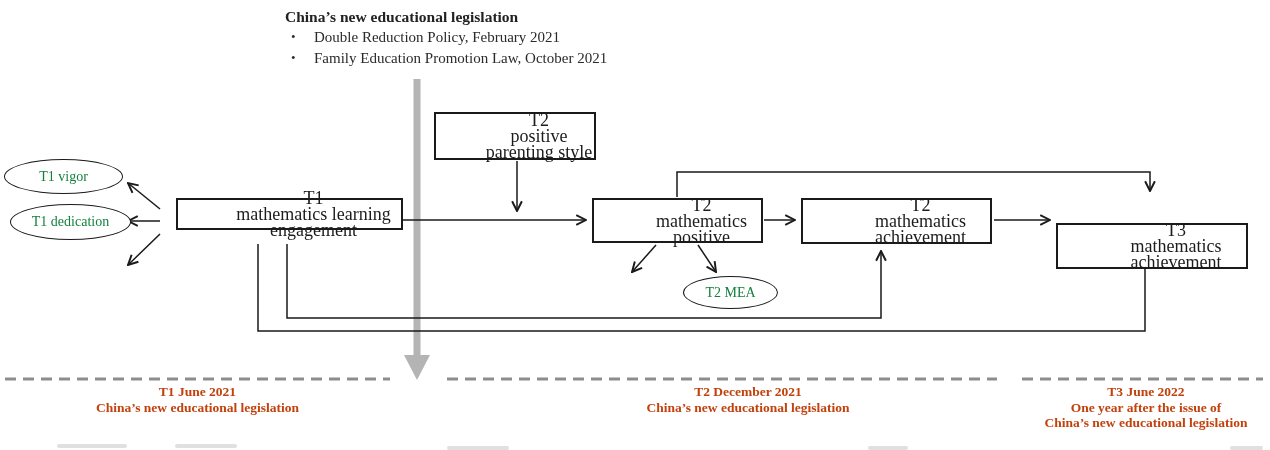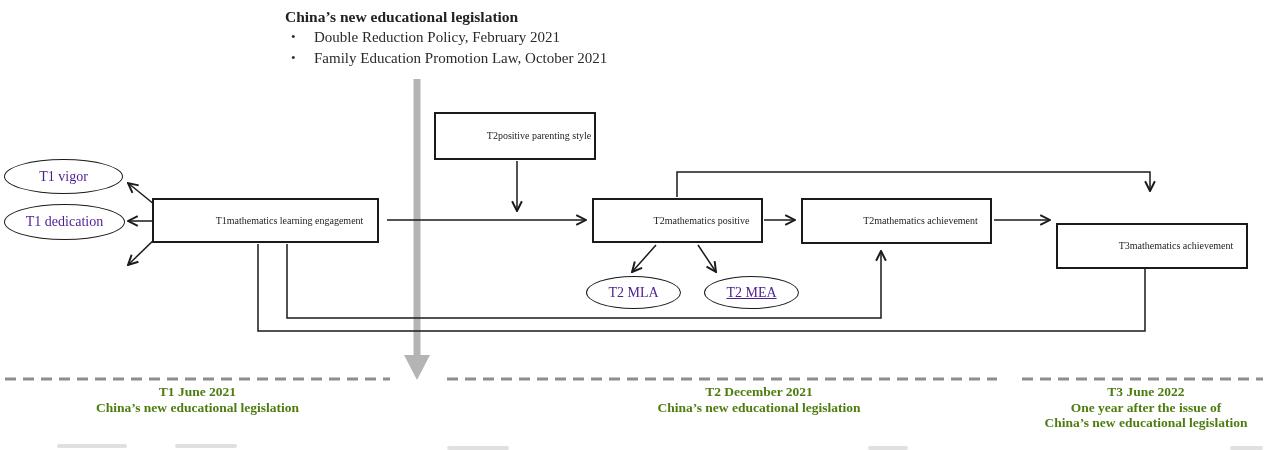--- a/index.html
+++ b/index.html
@@ -15,33 +15,33 @@
   .header{position:absolute;left:285px;top:7px;}
   .header .title{font-weight:bold;font-size:15.5px;line-height:20px;color:#222;}
   .bullet-row{display:flex;font-size:15px;line-height:20.5px;color:#2a2a2a;}
   .bullet-row .dot{width:23px;text-align:left;padding-left:6px;font-size:13px;}
   
   svg.lines{position:absolute;left:0;top:0;pointer-events:none;}
   
   .node-box{
     position:absolute;box-sizing:border-box;
     border:2px solid #1a1a1a;background:#ffffff;
-    display:flex;flex-direction:row;align-items:center;justify-content:center;
-    font-size:10px;line-height:16px;text-align:center;color:#1c1c1c;padding-left:48px;
+    display:flex;flex-direction:column;align-items:center;justify-content:center;
+    font-size:18px;line-height:16px;text-align:center;color:#1c1c1c;padding-left:48px;
   }
   .node-ellipse{
     position:absolute;box-sizing:border-box;
     border:1.6px solid #1a1a1a;border-radius:50%;background:#ffffff;
     display:flex;align-items:center;justify-content:center;
-    font-size:14px;color:#4c1d95;text-align:center;
+    font-size:14px;color:#15803d;text-align:center;
   }
   
   .tl-label{
     position:absolute;text-align:center;font-weight:bold;
-    font-size:13.5px;line-height:15.5px;color:#4d7c0f;
+    font-size:13.5px;line-height:15.5px;color:#c2410c;
   }
   
   .smudge{position:absolute;height:4px;background:#d0d0d0;opacity:.65;border-radius:2px;filter:blur(.5px);}
 </style>
 </head>
 <body>
 
 <div id="canvas">
 
   <svg class="lines" width="1270" height="450" viewBox="0 0 1270 450">
@@ -83,21 +83,21 @@
     <div class="bullet-row">
       <span class="dot">•</span>
       <span>Double Reduction Policy, February 2021</span>
     </div>
     <div class="bullet-row">
       <span class="dot">•</span>
       <span>Family Education Promotion Law, October 2021</span>
     </div>
   </div>
 
-  <div class="node-box" style="left:152px;top:198px;width:227px;height:45px;">
+  <div class="node-box" style="left:176px;top:198px;width:227px;height:32px;">
     <span>T1</span>
     <span>mathematics learning engagement</span>
   </div>
 
   <div class="node-box" style="left:434px;top:112px;width:162px;height:48px;">
     <span>T2</span>
     <span>positive parenting style</span>
   </div>
 
   <div class="node-box" style="left:592px;top:198px;width:171px;height:45px;">
@@ -111,35 +111,32 @@
   </div>
 
   <div class="node-box" style="left:1056px;top:198px;width:192px;height:46px;margin-top:25px;">
     <span>T3</span>
     <span>mathematics achievement</span>
   </div>
 
   <div class="node-ellipse" style="left:4px;top:159px;width:119px;height:35px;">
     <span>T1 vigor</span>
   </div>
-  <div class="node-ellipse" style="left:4px;top:204px;width:121px;height:36px;">
+  <div class="node-ellipse" style="left:10px;top:204px;width:121px;height:36px;">
     <span>T1 dedication</span>
   </div>
-  <div class="node-ellipse" style="left:586px;top:276px;width:95px;height:33px;">
-    <span>T2 MLA</span>
-  </div>
-  <div class="node-ellipse" style="left:704px;top:276px;width:95px;height:33px;text-decoration:underline;">
+  <div class="node-ellipse" style="left:683px;top:276px;width:95px;height:33px;">
     <span>T2 MEA</span>
   </div>
 
   <div class="tl-label" style="left:40px;top:384px;width:315px;">
     <div>T1 June 2021</div>
     <div>China’s new educational legislation</div>
   </div>
-  <div class="tl-label" style="left:542px;top:384px;width:434px;">
+  <div class="tl-label" style="left:531px;top:384px;width:434px;">
     <div>T2 December 2021</div>
     <div>China’s new educational legislation</div>
   </div>
   <div class="tl-label" style="left:996px;top:384px;width:300px;">
     <div>T3 June 2022</div>
     <div>One year after the issue of</div>
     <div>China’s new educational legislation</div>
   </div>
 
   <div class="smudge" style="left:57px;top:444px;width:70px;"></div>

